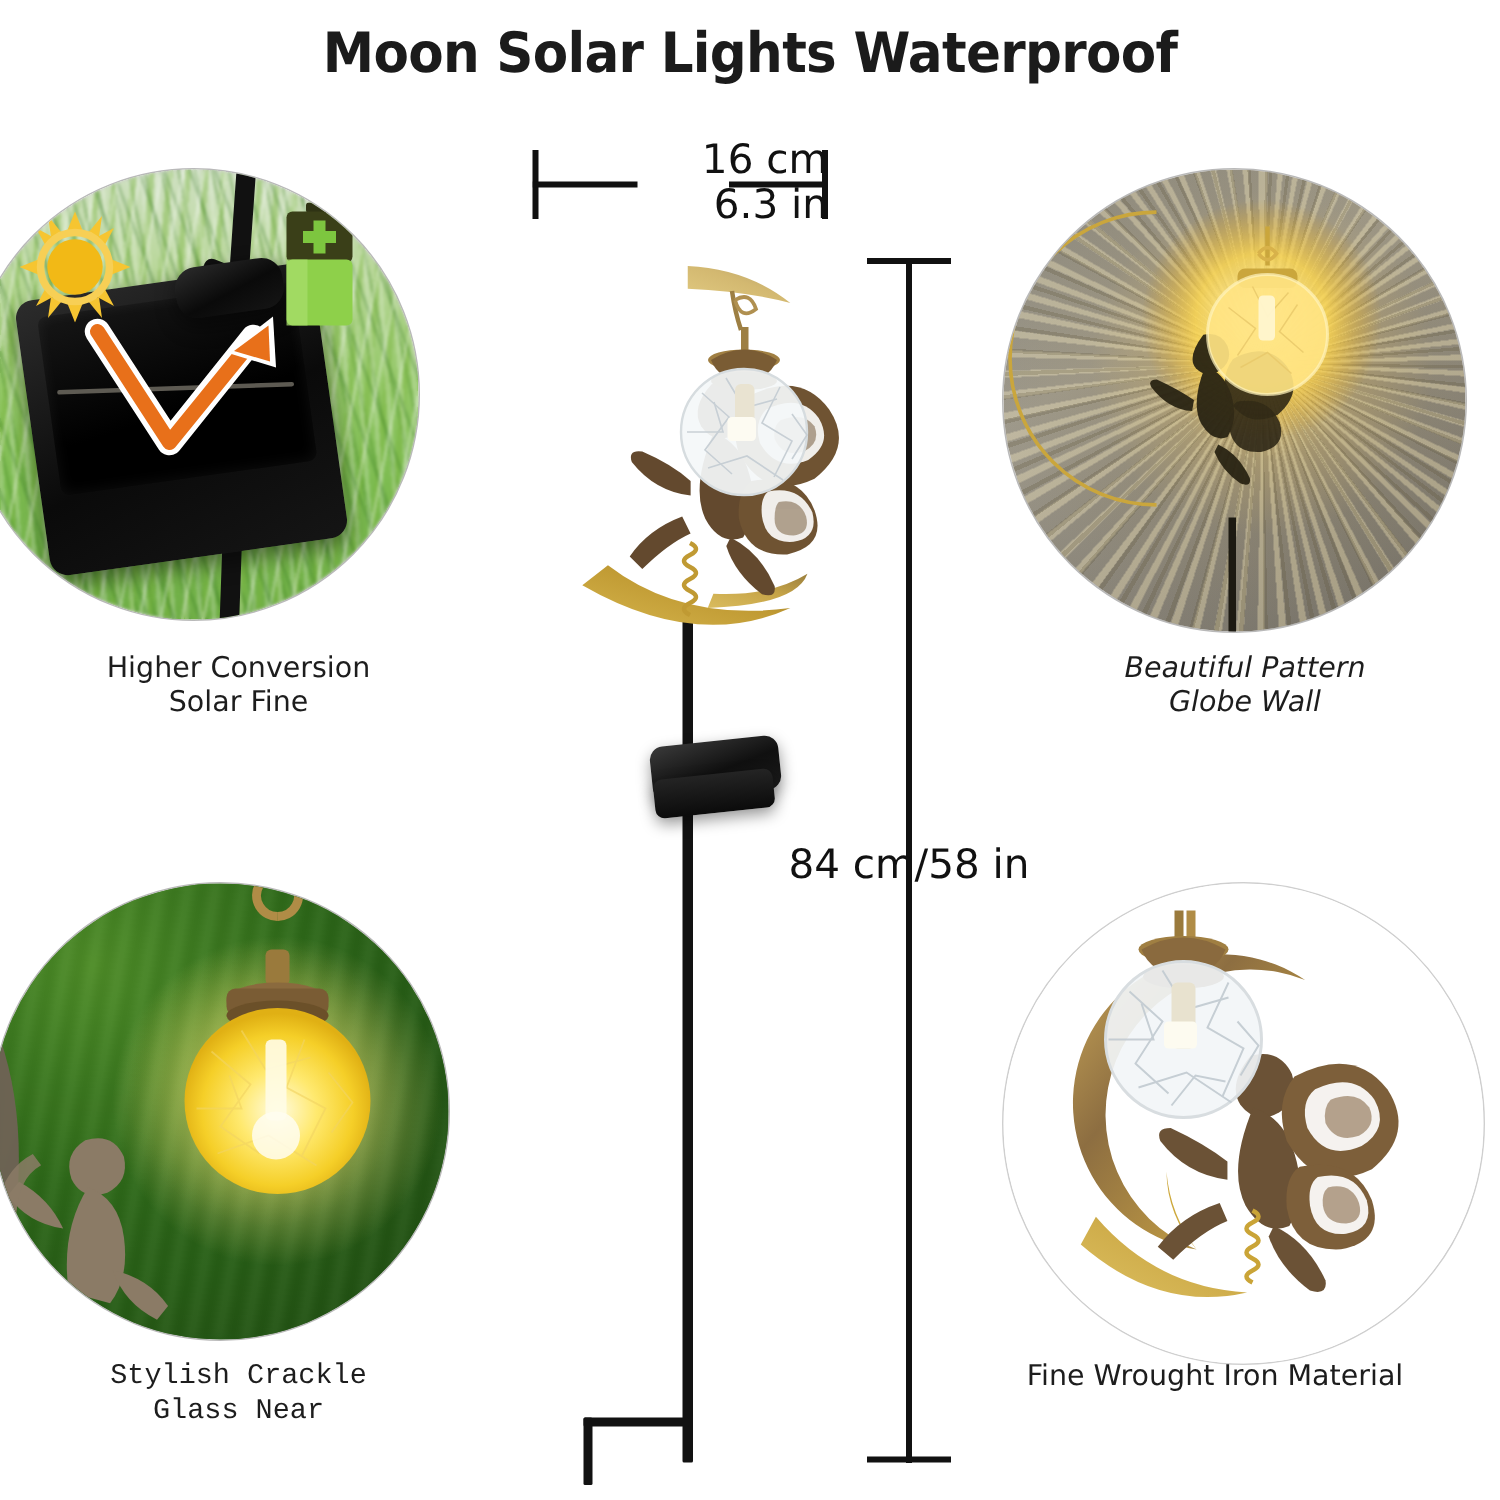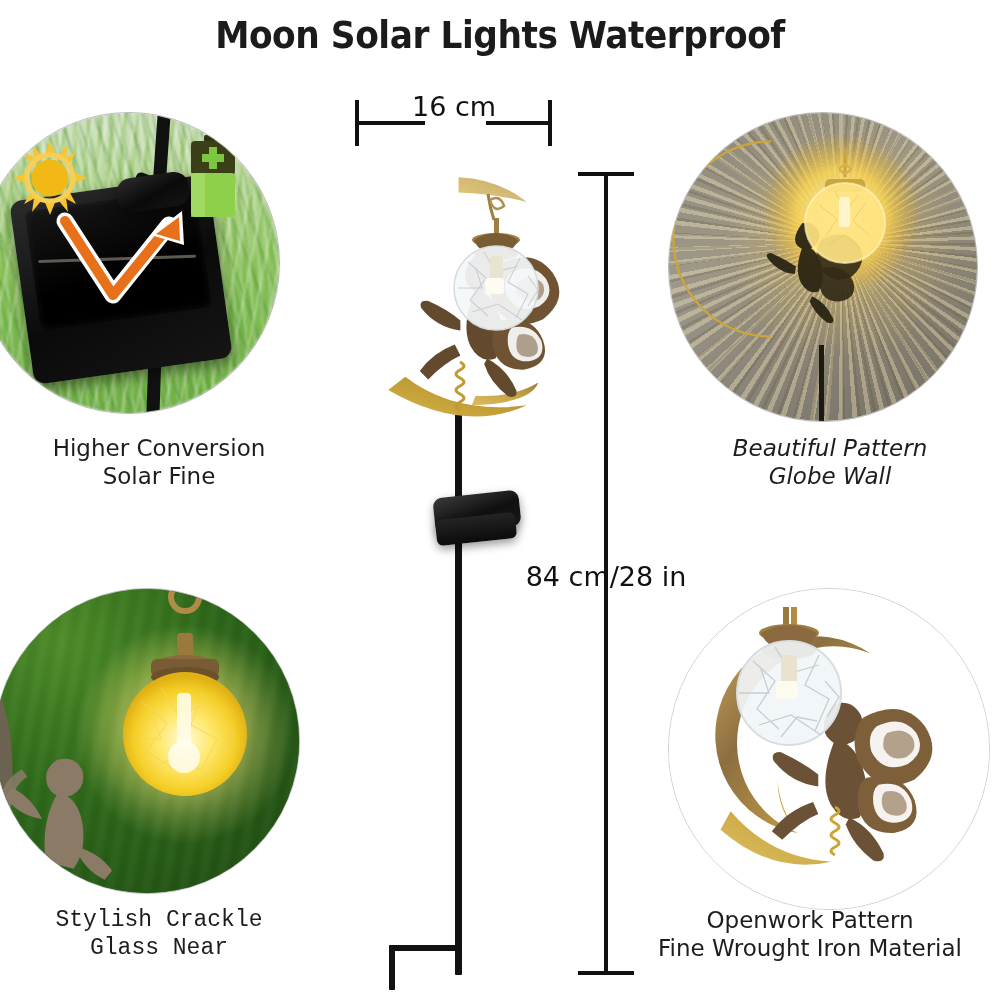--- a/index.html
+++ b/index.html
@@ -16,21 +16,21 @@
     position:absolute;left:0;top:14px;width:1000px;text-align:center;
     font-family:"DejaVu Sans","Liberation Sans",sans-serif;
     font-weight:bold;font-size:37px;letter-spacing:-0.5px;
     color:#1b1b1b;white-space:nowrap;
     transform:scaleX(0.93);transform-origin:center top;
   }
 
   
   .caption{
     position:absolute;text-align:center;color:#1d1d1d;
-    font-size:23px;line-height:1.22;white-space:nowrap;
+    font-size:19px;line-height:1.22;white-space:nowrap;
   }
   .caption .l2{display:block;}
 
   
   .circle{
     position:absolute;border-radius:50%;overflow:hidden;
     border:1.5px solid #b9b9b9;box-sizing:border-box;
   }
 
   
@@ -405,21 +405,20 @@
           <path d="M156,92 L170,108 L158,128"></path>
           <path d="M112,148 L128,128 L148,132"></path>
         </g>
         <rect x="112" y="66" width="16" height="44" rx="4" fill="#e8e2cf"></rect>
         <rect x="107" y="92" width="22" height="18" rx="3" fill="#fdfbf0"></rect>
       </g>
     </svg>
   </div>
 
   <div class="caption" style="left:620px;top:906px;width:380px;">
-    <span>Openwork Pattern</span>
     <span class="l2">Fine Wrought Iron Material</span>
   </div>
 
   <div class="stake" style="left:455px;top:405px;width:7px;height:570px;"></div>
   <div class="stake" style="left:389px;top:945px;width:70px;height:6px;"></div>
   <div class="stake" style="left:389px;top:945px;width:6px;height:45px;"></div>
 
   <div class="centerbox" style="left:434px;top:494px;width:86px;height:36px;transform:rotate(-6deg);"></div>
   <div class="centerbox" style="left:436px;top:516px;width:80px;height:26px;transform:rotate(-6deg);border-radius:6px;background:linear-gradient(180deg,#242424,#0b0b0b);"></div>
 
@@ -513,22 +512,23 @@
       </g>
       <rect x="152" y="96" width="13" height="38" rx="4" fill="#e9e3d1"></rect>
       <rect x="147" y="118" width="19" height="16" rx="3" fill="#fdfbf2"></rect>
     </g>
   </svg>
 
   <div class="dimline" style="left:355px;top:100px;width:4px;height:46px;"></div>
   <div class="dimline" style="left:355px;top:121px;width:70px;height:4px;"></div>
   <div class="dimline" style="left:486px;top:121px;width:66px;height:4px;"></div>
   <div class="dimline" style="left:548px;top:100px;width:4px;height:46px;"></div>
-  <div class="dimtext" style="left:356px;top:92px;width:196px;">
+  <div class="dimtext" style="left:356px;top:92px;width:196px;text-align:right;">
     <span>16 cm</span>
+    <span style="display:block">6.3 in</span>
   </div>
 
   <div class="dimline" style="left:578px;top:172px;width:56px;height:4px;"></div>
   <div class="dimline" style="left:604px;top:172px;width:4px;height:803px;"></div>
   <div class="dimline" style="left:578px;top:971px;width:56px;height:4px;"></div>
-  <div class="dimtext" style="left:466px;top:562px;width:280px;text-align:center;">84 cm/28 in</div>
+  <div class="dimtext" style="left:466px;top:562px;width:280px;text-align:center;">84 cm/58 in</div>
 
 </div>
 
 </body></html>

